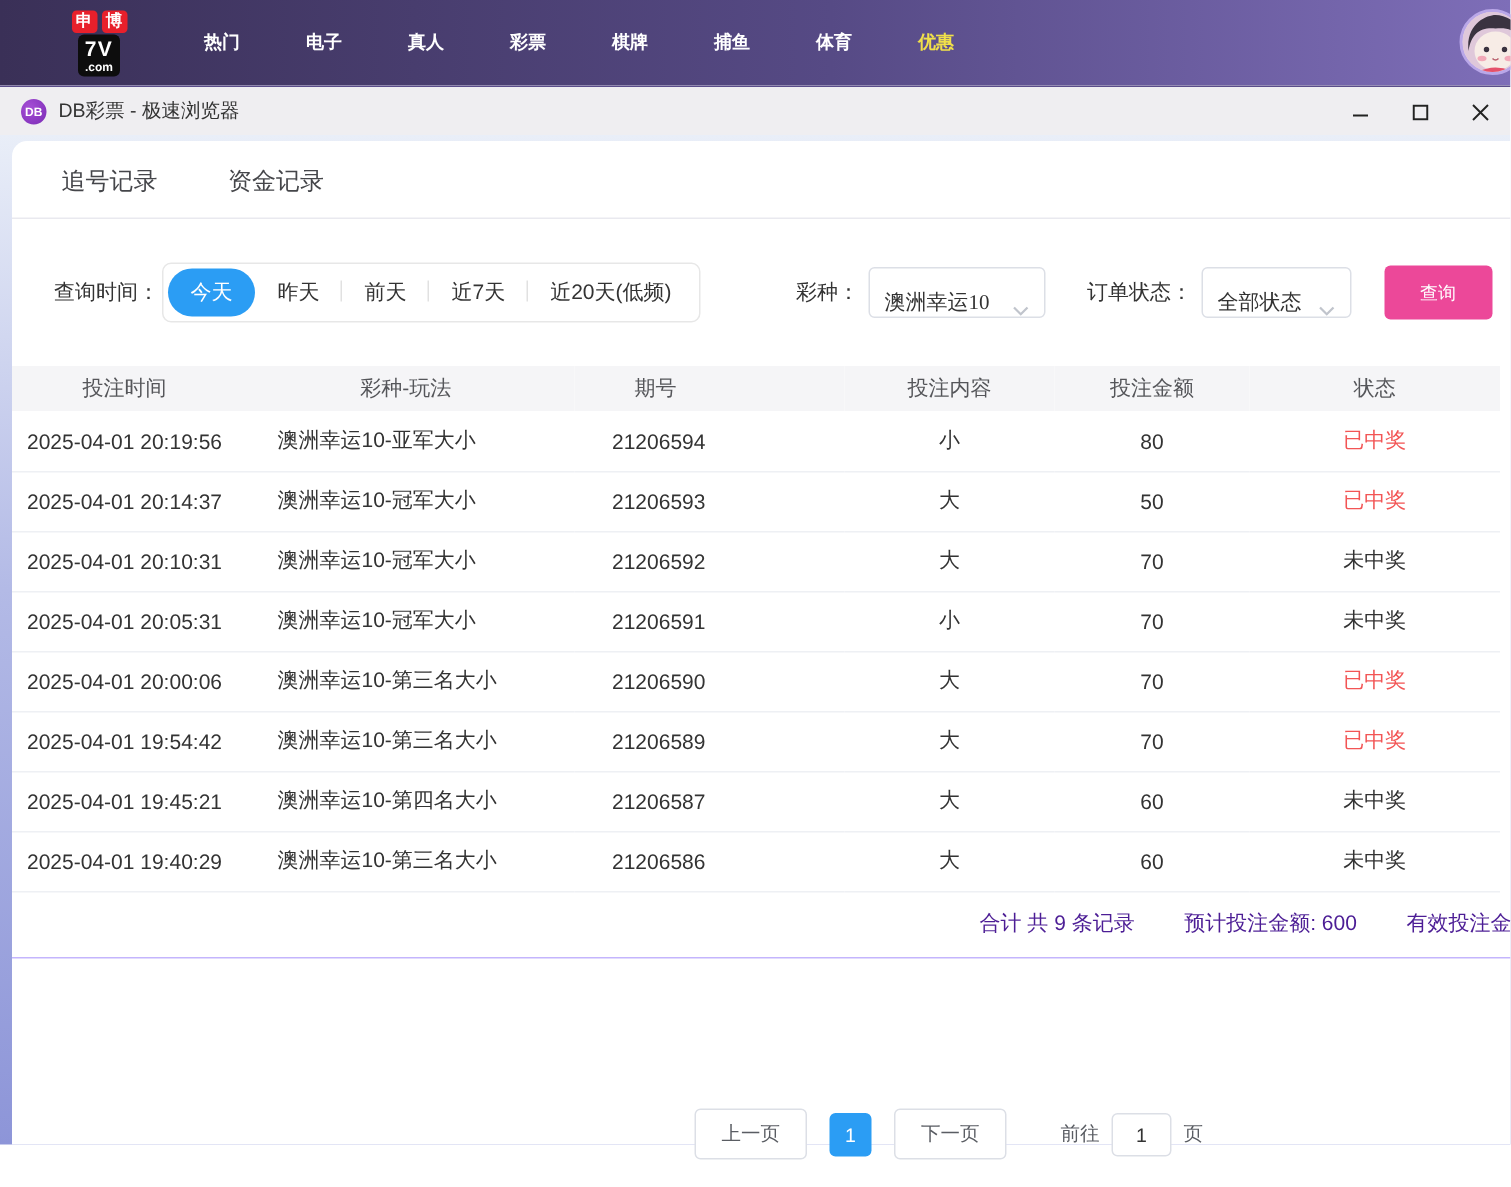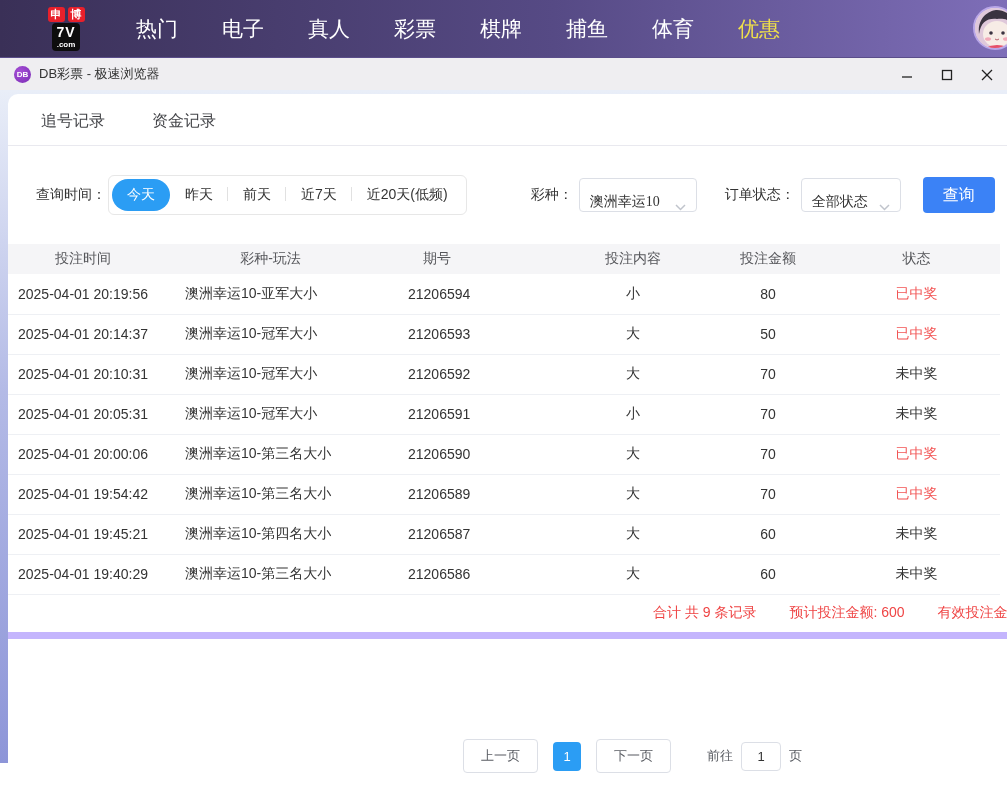--- a/index.html
+++ b/index.html
@@ -13,21 +13,21 @@
     display:flex; align-items:center; }
   .logo { margin-left:42px; width:48px; display:flex; flex-direction:column; align-items:center; cursor:pointer; }
   .logo-badges { display:flex; gap:3px; }
   .logo-badge { width:17px; height:15px; background:#e8202b; color:#fff; font-size:11px; line-height:15px;
     text-align:center; border-radius:3px; font-weight:bold; }
   .logo-main { margin-top:1px; background:#0d0d0d; color:#fff; border-radius:4px; padding:0 4px 2px 4px;
     text-align:center; }
   .logo-7v { font-size:14px; font-weight:bold; letter-spacing:1px; line-height:18px; }
   .logo-com { font-size:8px; font-weight:bold; line-height:8px; }
   .nav-items { display:flex; margin-left:24px; }
-  .nav-item { color:#fff; font-size:21px; font-weight:normal; padding:0 22px; cursor:pointer; white-space:nowrap; }
+  .nav-item { color:#fff; font-size:12px; font-weight:bold; padding:0 22px; cursor:pointer; white-space:nowrap; }
   .nav-item.highlight { color:#f0e04a; }
   .avatar { position:absolute; right:-10px; top:6px; width:44px; height:44px; border-radius:50%;
     overflow:hidden; border:2px solid #b9a7e8; cursor:pointer; background:#e9d6e0; }
 
   
   .titlebar { height:33px; background:#efeef1; border-top:1px solid #5a4d8a;
     display:flex; align-items:center; position:relative; }
   .app-icon { margin-left:14px; width:17px; height:17px; border-radius:50%;
     background:radial-gradient(circle at 35% 35%,#a64fd6,#7a2bb5); color:#fff; font-size:8px; font-weight:bold;
     display:flex; align-items:center; justify-content:center; }
@@ -60,41 +60,41 @@
   .time-group { display:flex; align-items:center; border:1px solid #e7e7e7; border-radius:6px; padding:3px; margin-left:2px; }
   .time-opt { position:relative; padding:7px 15px; font-size:14px; color:#333; cursor:pointer; border-radius:16px; }
   .time-opt.active { background:#2b9df4; color:#fff; }
   .time-opt.sep::before { content:''; position:absolute; left:-1px; top:8px; width:1px; height:14px; background:#e1e1e1; }
   .select { display:flex; align-items:flex-end; justify-content:space-between; border:1px solid #dcdfe6; border-radius:4px;
     height:34px; padding:0 10px; margin-left:6px; cursor:pointer; background:#fff;font-family:Liberation Serif, serif; }
   .select-value { font-size:14px; color:#333; }
   .select .chev { margin-left:10px; display:flex; }
   .lbl-lottery { margin-left:64px;text-align:right; }
   .lbl-status { margin-left:28px; }
-  .search-btn { margin-left:22px; width:72px; height:36px; background:#3b82f6; color:#fff; border:none;
-    border-radius:4px; font-size:16px; cursor:pointer; }
+  .search-btn { margin-left:22px; width:72px; height:36px; background:#ec4899; color:#fff; border:none;
+    border-radius:4px; font-size:12px; cursor:pointer; }
 
   
   table.records { width:992px; margin-top:29px; border-collapse:collapse; table-layout:fixed; }
   .records th { height:30px; background:#f5f5f7; font-weight:400; font-size:14px; color:#55565a; text-align:center; }
   .records td { height:40px; font-size:14px; color:#333; text-align:center; border-bottom:1px solid #eef0f4; }
   .records .c1 { width:150px; }
   .records .c2 { width:225px; }
   .records .c3 { width:180px; }
   .records .c4 { width:140px; }
   .records .c5 { width:130px; }
   .records .c6 { width:167px; }
   .records td.c2 { text-align:left; padding-left:27px; }
   .records th.c3 { text-align:left; padding-left:40px; }
   .records td.c3 { text-align:left; padding-left:25px; }
   .records td.status.won { color:#f25555; }
 
   
-  .summary { display:flex; align-items:center; height:44px; border-bottom:7px solid #c4b5fd;
-    font-size:14px; color:#ef4444; padding-left:645px; white-space:nowrap; }
+  .summary { display:flex; align-items:center; height:44px; border-bottom:1px solid #c4b5fd;
+    font-size:14px; color:#4c1d95; padding-left:645px; white-space:nowrap; }
   .summary span { margin-right:33px; }
 
   
   .pagination { position:absolute; left:455px; top:645px; display:flex; align-items:center; }
   .pg-btn { border:1px solid #dcdfe6; border-radius:4px; background:#fff; color:#5a5d63; font-size:13px;
     padding:7px 17px; cursor:pointer; }
   .pg-page { width:28px; height:29px; background:#2b9df4; color:#fff; border-radius:4px; font-size:13px;
     display:flex; align-items:center; justify-content:center; margin:0 15px; cursor:pointer; }
   .pg-next { margin-right:36px; }
   .pg-goto-label { font-size:13px; color:#5a5d63; }

